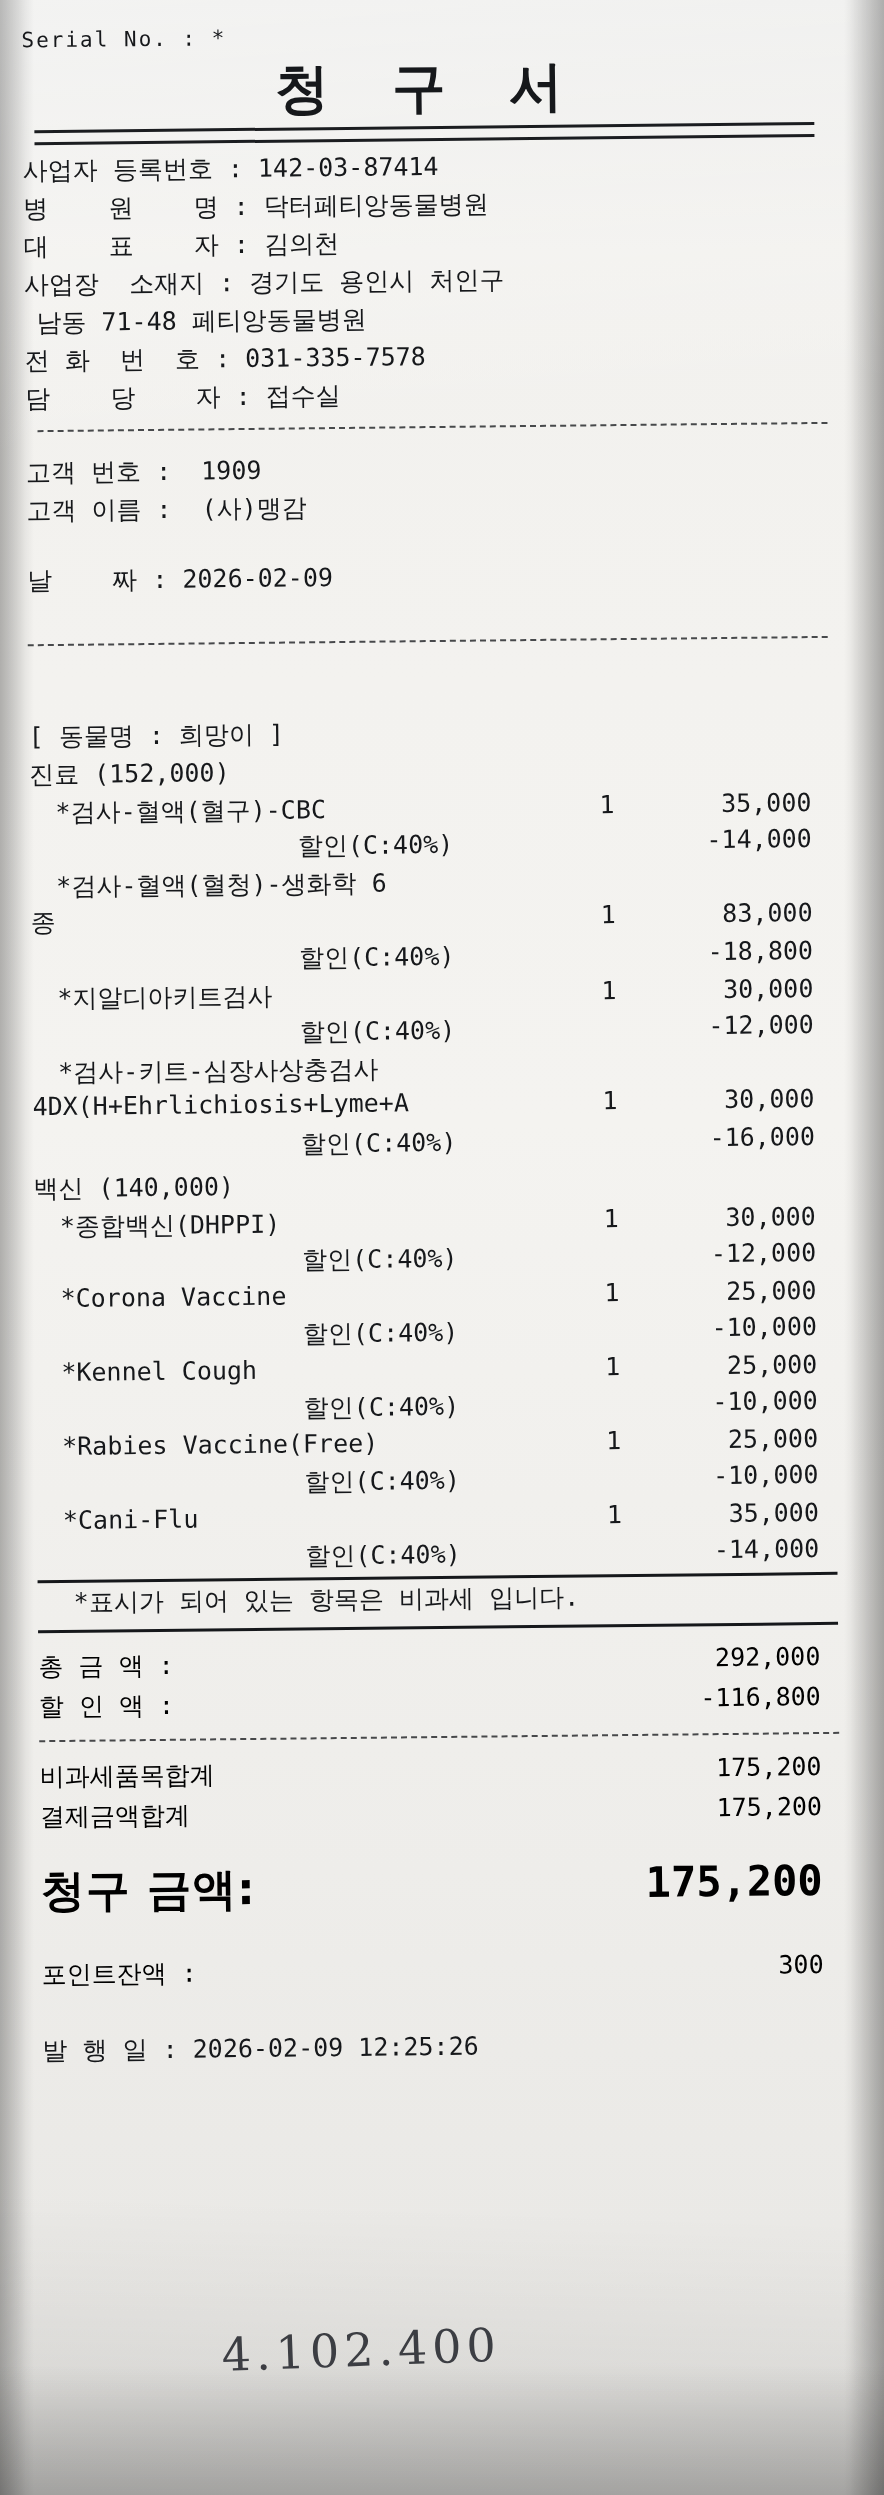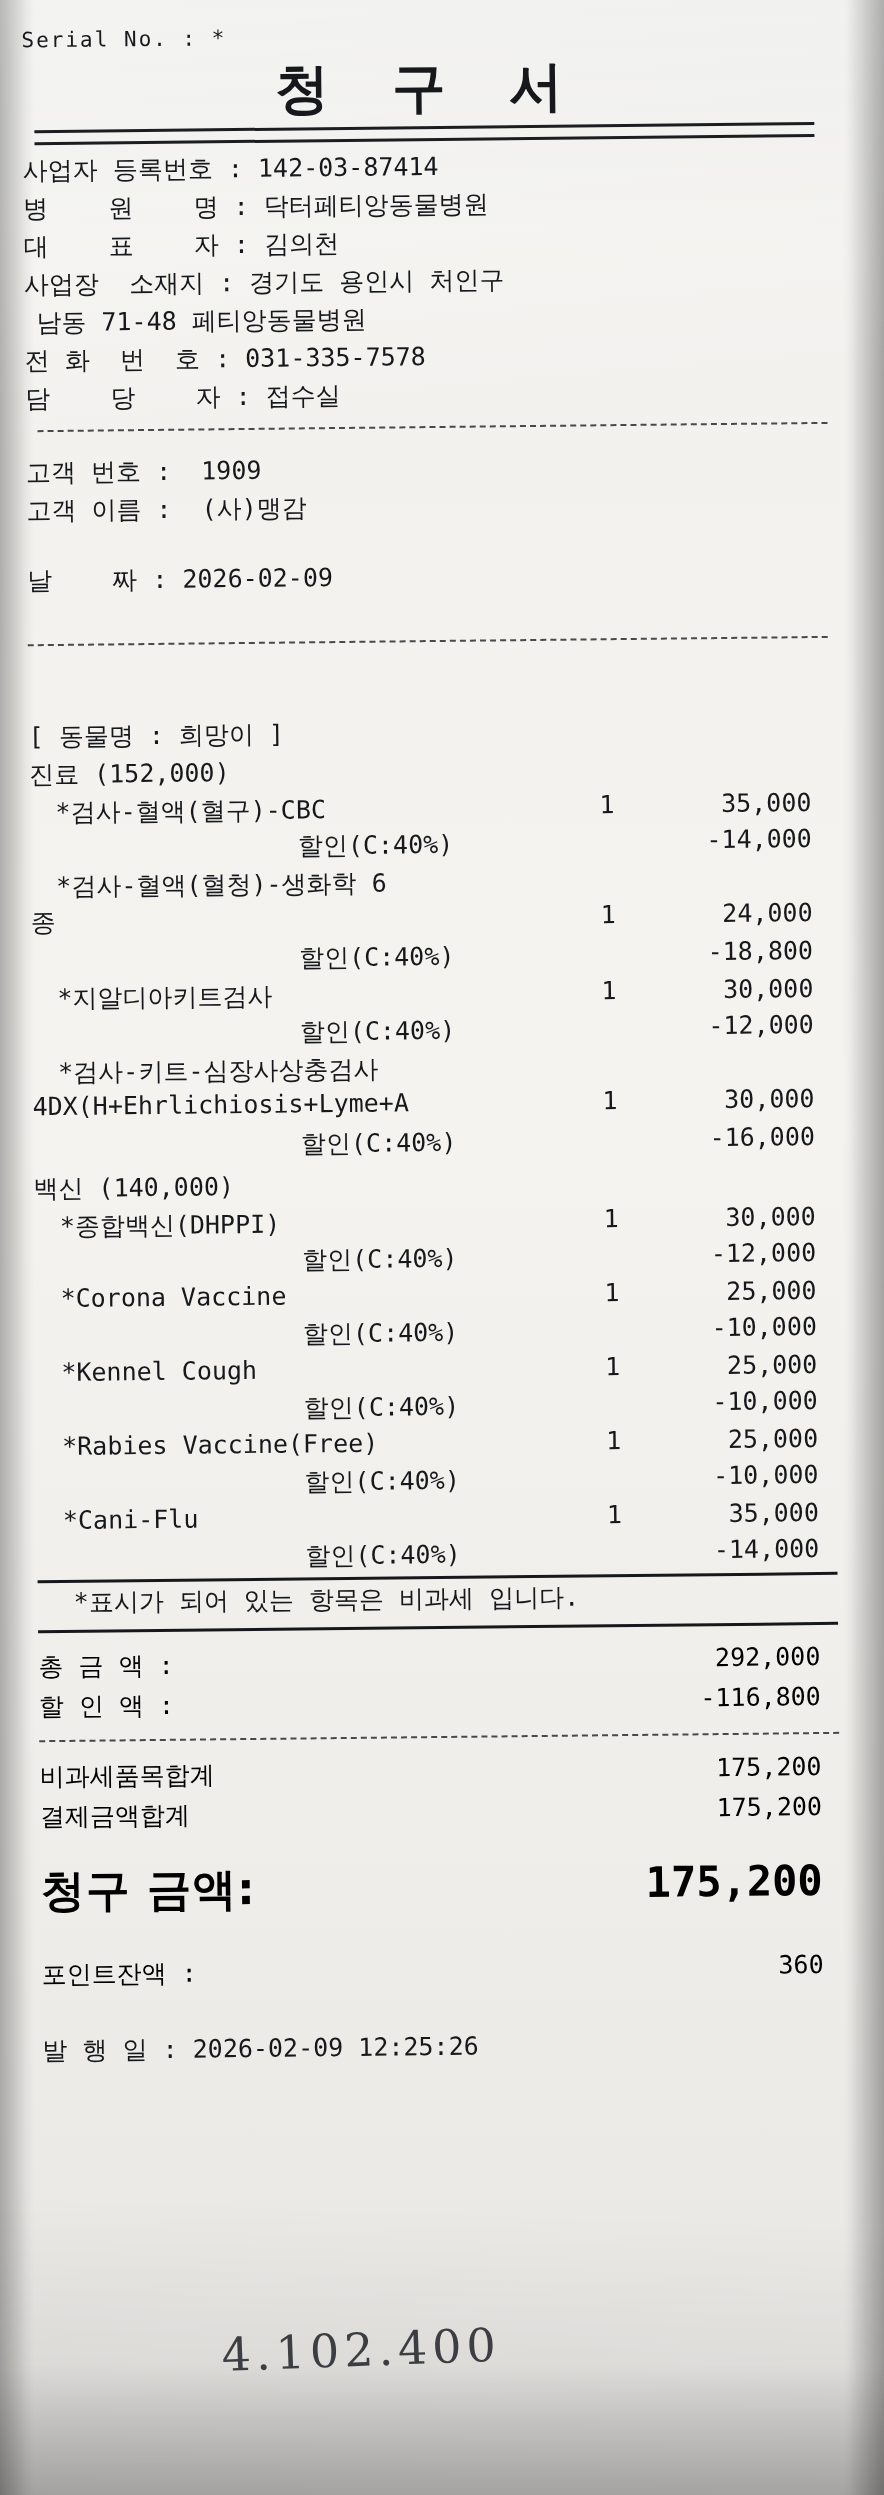--- a/index.html
+++ b/index.html
@@ -249,21 +249,21 @@
       <span class="disc-label">할인(C:40%)</span>
       <span class="amt">-14,000</span>
     </div>
 
     <div class="line" style="top:866px">
       <span class="name indent">*검사-혈액(혈청)-생화학 6</span>
     </div>
     <div class="line" style="top:902px">
       <span class="name">종</span>
       <span class="qty">1</span>
-      <span class="amt">24,000</span>
+      <span class="amt">83,000</span>
     </div>
     <div class="line" style="top:940px">
       <span class="disc-label">할인(C:40%)</span>
       <span class="amt">-18,800</span>
     </div>
 
     <div class="line" style="top:978px">
       <span class="name indent">*지알디아키트검사</span>
       <span class="qty">1</span>
       <span class="amt">30,000</span>
@@ -363,21 +363,21 @@
       <span class="val">175,200</span>
     </div>
 
     <div class="grand" style="top:1858px">
       <span class="lbl">청구 금액:</span>
       <span class="val">175,200</span>
     </div>
 
     <div class="tot pts" style="top:1954px">
       <span class="lbl">포인트잔액 :</span>
-      <span class="val">360</span>
+      <span class="val">300</span>
     </div>
 
     <div class="txt issued" style="top:2030px">발 행 일 : 2026-02-09 12:25:26</div>
 
     <div class="handwriting">4.102.400</div>
 
   </div>
 
   <div class="side-shade-l"></div>
   <div class="side-shade-r"></div>

